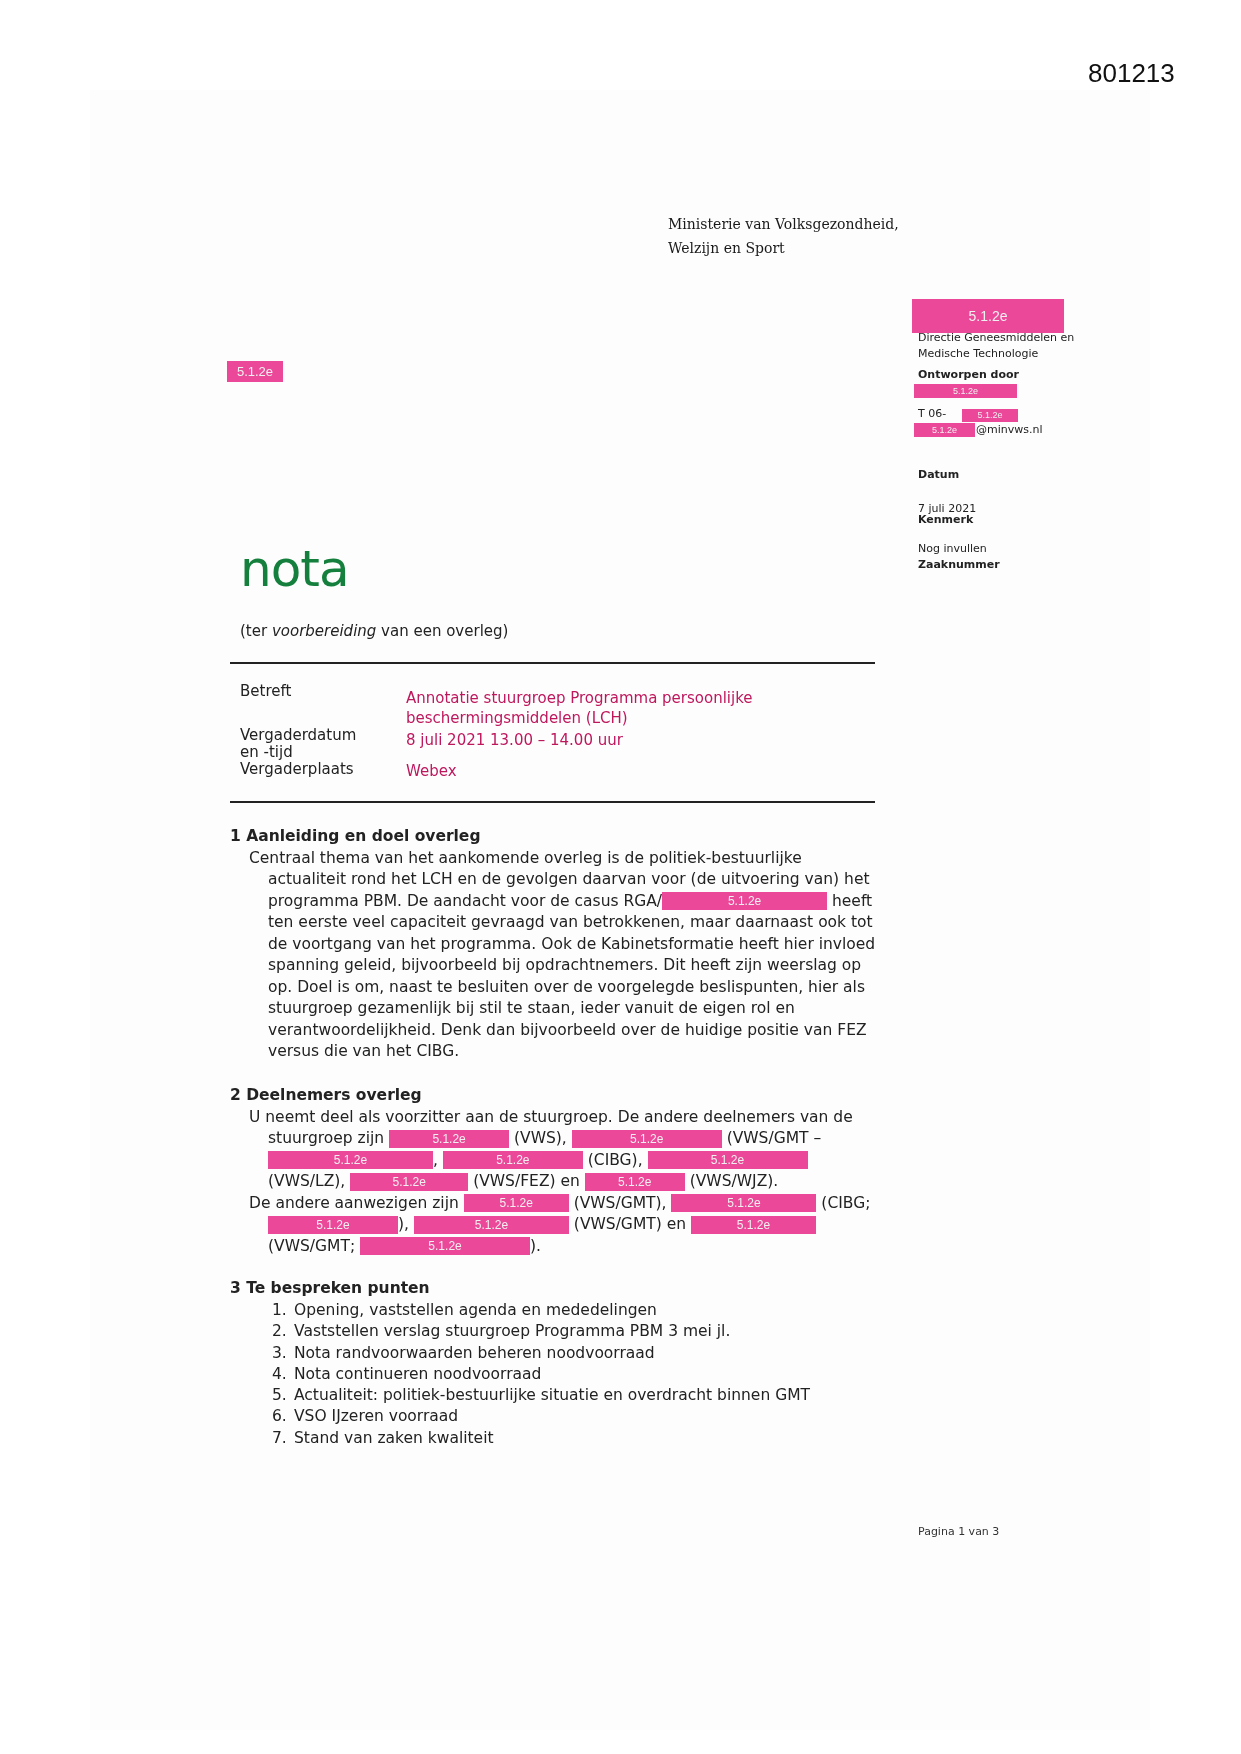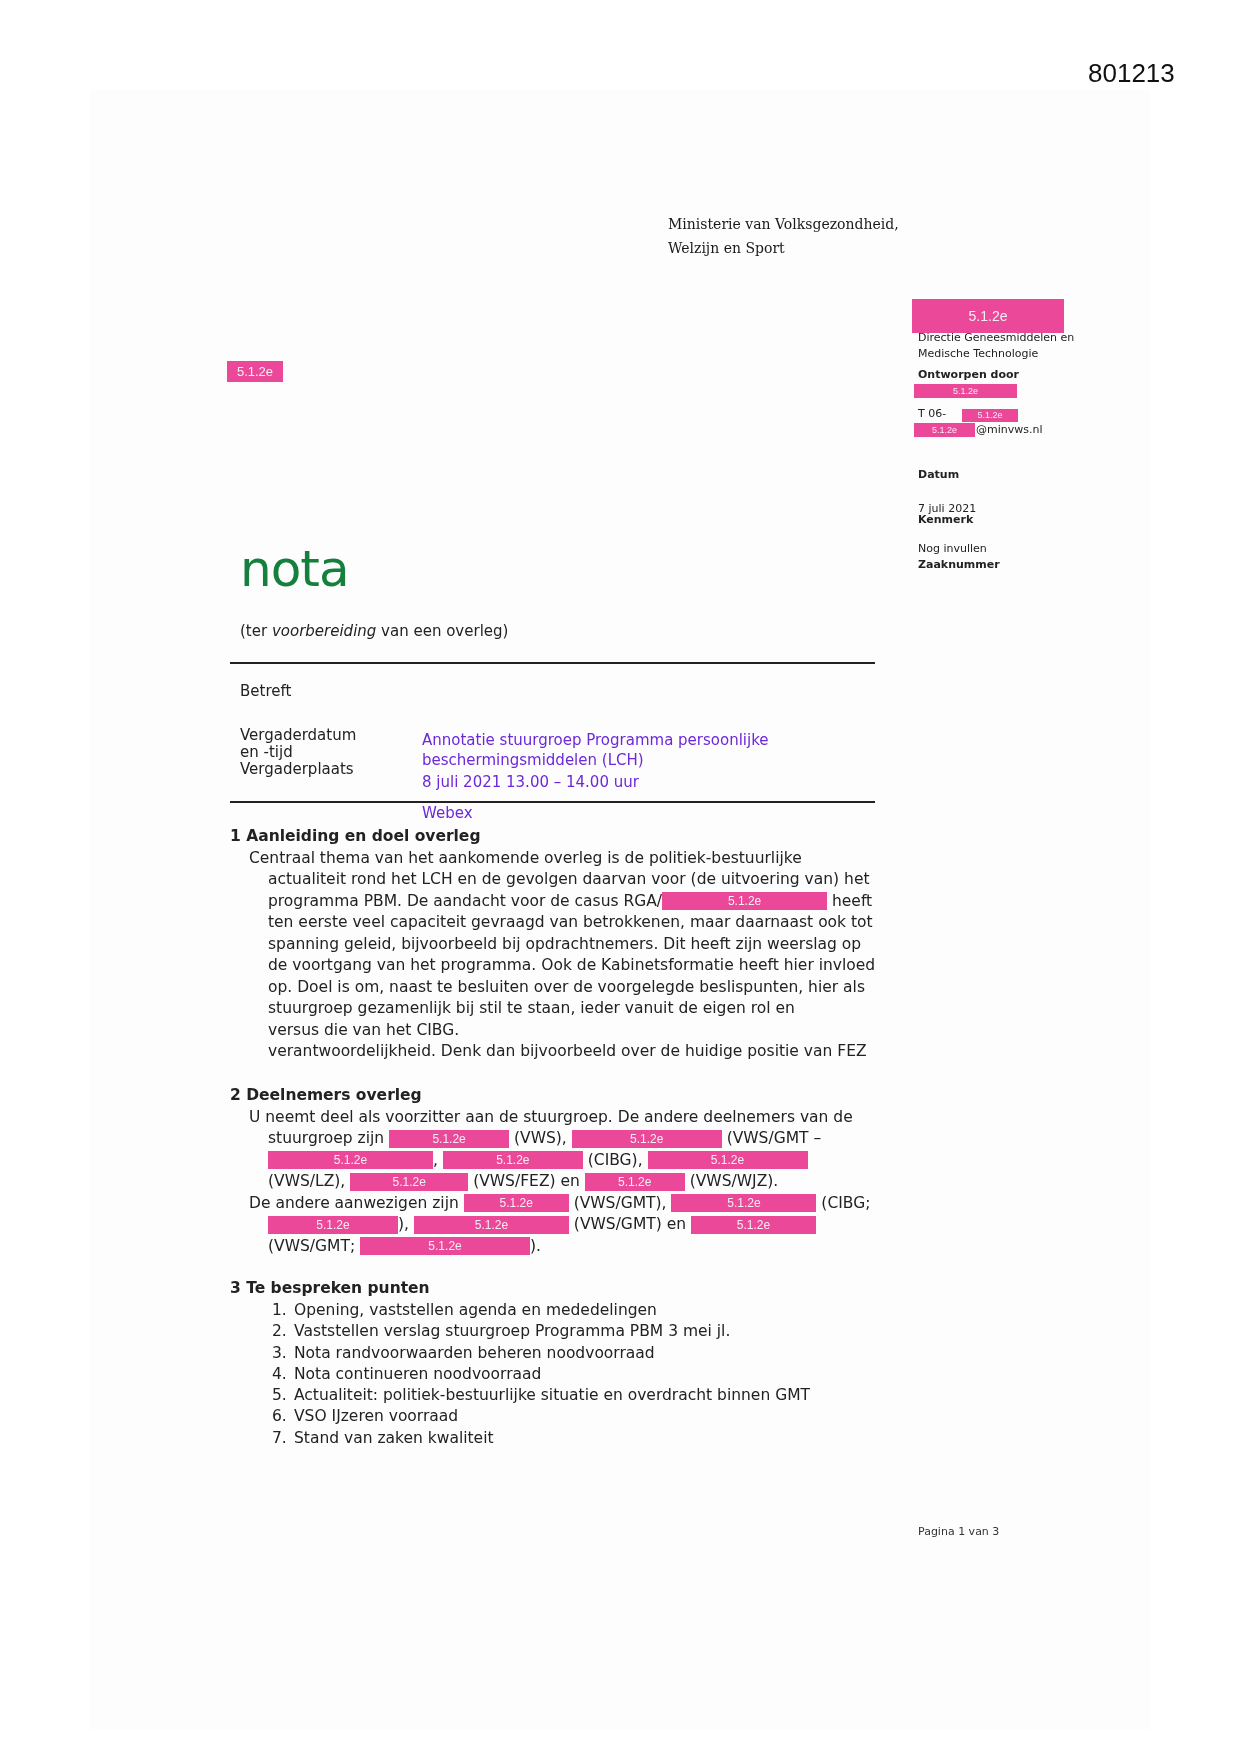--- a/index.html
+++ b/index.html
@@ -10,21 +10,21 @@
   .ministry { position: absolute; left: 668px; top: 212px; font-family: "DejaVu Serif", serif; font-size: 14px; line-height: 24px; color: #1a1a1a; }
   .redact { display: inline-block; background: #ec4899; color: #f0f0f0; font-family: "Liberation Sans", sans-serif; text-align: center; vertical-align: middle; }
   .r-left { position: absolute; left: 227px; top: 361px; width: 56px; height: 21px; font-size: 13px; line-height: 21px; }
   .side { position: absolute; left: 918px; font-size: 11px; color: #222; }
   .side b { font-weight: bold; margin-top: 28px; }
   .r-side-top { position: absolute; left: 912px; top: 299px; width: 152px; height: 34px; font-size: 14px; line-height: 34px; }
   .nota { position: absolute; left: 240px; top: 540px; font-size: 50px; font-family: "DejaVu Sans", sans-serif; font-weight: normal; color: #15803d; letter-spacing: -1px; }
   .subtitle { position: absolute; left: 240px; top: 622px; font-size: 15px; color: #222; }
   .rule { position: absolute; left: 230px; width: 645px; height: 2px; background: #222; }
   .meta { position: absolute; left: 240px; font-size: 15px; color: #222; line-height: 17px; }
-  .metaval { position: absolute; left: 422px; font-size: 15px; color: #6d28d9; line-height: 20px; margin-top: 42px; }
+  .metaval { position: absolute; left: 406px; font-size: 15px; color: #be185d; line-height: 20px; }
   .body { position: absolute; left: 230px; width: 680px; font-size: 15.5px; line-height: 21.5px; color: #222; }
   .h { font-weight: bold; }
   .indent1 { padding-left: 19px; }
   .indent2 { padding-left: 38px; }
   .inl { height: 18px; line-height: 18px; font-size: 12px; }
   .list { position: absolute; left: 272px; font-size: 15.5px; line-height: 21.3px; color: #222; }
   .list div span.num { display: inline-block; width: 22px; }
   .footer { position: absolute; left: 918px; top: 1525px; font-size: 11px; color: #333; }
 </style>
 </head>
@@ -92,26 +92,26 @@
 <div class="rule" style="top:801px;"></div>
 
 <div class="body" style="top:826px;">
   <div class="h">1 Aanleiding en doel overleg</div>
   <div class="indent1">Centraal thema van het aankomende overleg is de politiek-bestuurlijke</div>
   <div class="indent2">actualiteit rond het LCH en de gevolgen daarvan voor (de uitvoering van) het</div>
   <div class="indent2">
     <span>programma PBM. De aandacht voor de casus RGA/</span><span class="redact inl" style="width:165px;">5.1.2e</span><span> heeft</span>
   </div>
   <div class="indent2">ten eerste veel capaciteit gevraagd van betrokkenen, maar daarnaast ook tot</div>
+  <div class="indent2">de voortgang van het programma. Ook de Kabinetsformatie heeft hier invloed</div>
   <div class="indent2">spanning geleid, bijvoorbeeld bij opdrachtnemers. Dit heeft zijn weerslag op</div>
-  <div class="indent2">de voortgang van het programma. Ook de Kabinetsformatie heeft hier invloed</div>
   <div class="indent2">op. Doel is om, naast te besluiten over de voorgelegde beslispunten, hier als</div>
   <div class="indent2">stuurgroep gezamenlijk bij stil te staan, ieder vanuit de eigen rol en</div>
+  <div class="indent2">verantwoordelijkheid. Denk dan bijvoorbeeld over de huidige positie van FEZ</div>
   <div class="indent2">versus die van het CIBG.</div>
-  <div class="indent2">verantwoordelijkheid. Denk dan bijvoorbeeld over de huidige positie van FEZ</div>
 </div>
 
 <div class="body" style="top:1085px;">
   <div class="h">2 Deelnemers overleg</div>
   <div class="indent1">U neemt deel als voorzitter aan de stuurgroep. De andere deelnemers van de</div>
   <div class="indent2">
     <span>stuurgroep zijn </span><span class="redact inl" style="width:120px;">5.1.2e</span><span> (VWS), </span><span class="redact inl" style="width:150px;">5.1.2e</span><span> (VWS/GMT –</span>
   </div>
   <div class="indent2">
     <span class="redact inl" style="width:165px;">5.1.2e</span><span>, </span><span class="redact inl" style="width:140px;">5.1.2e</span><span> (CIBG), </span><span class="redact inl" style="width:160px;">5.1.2e</span>

